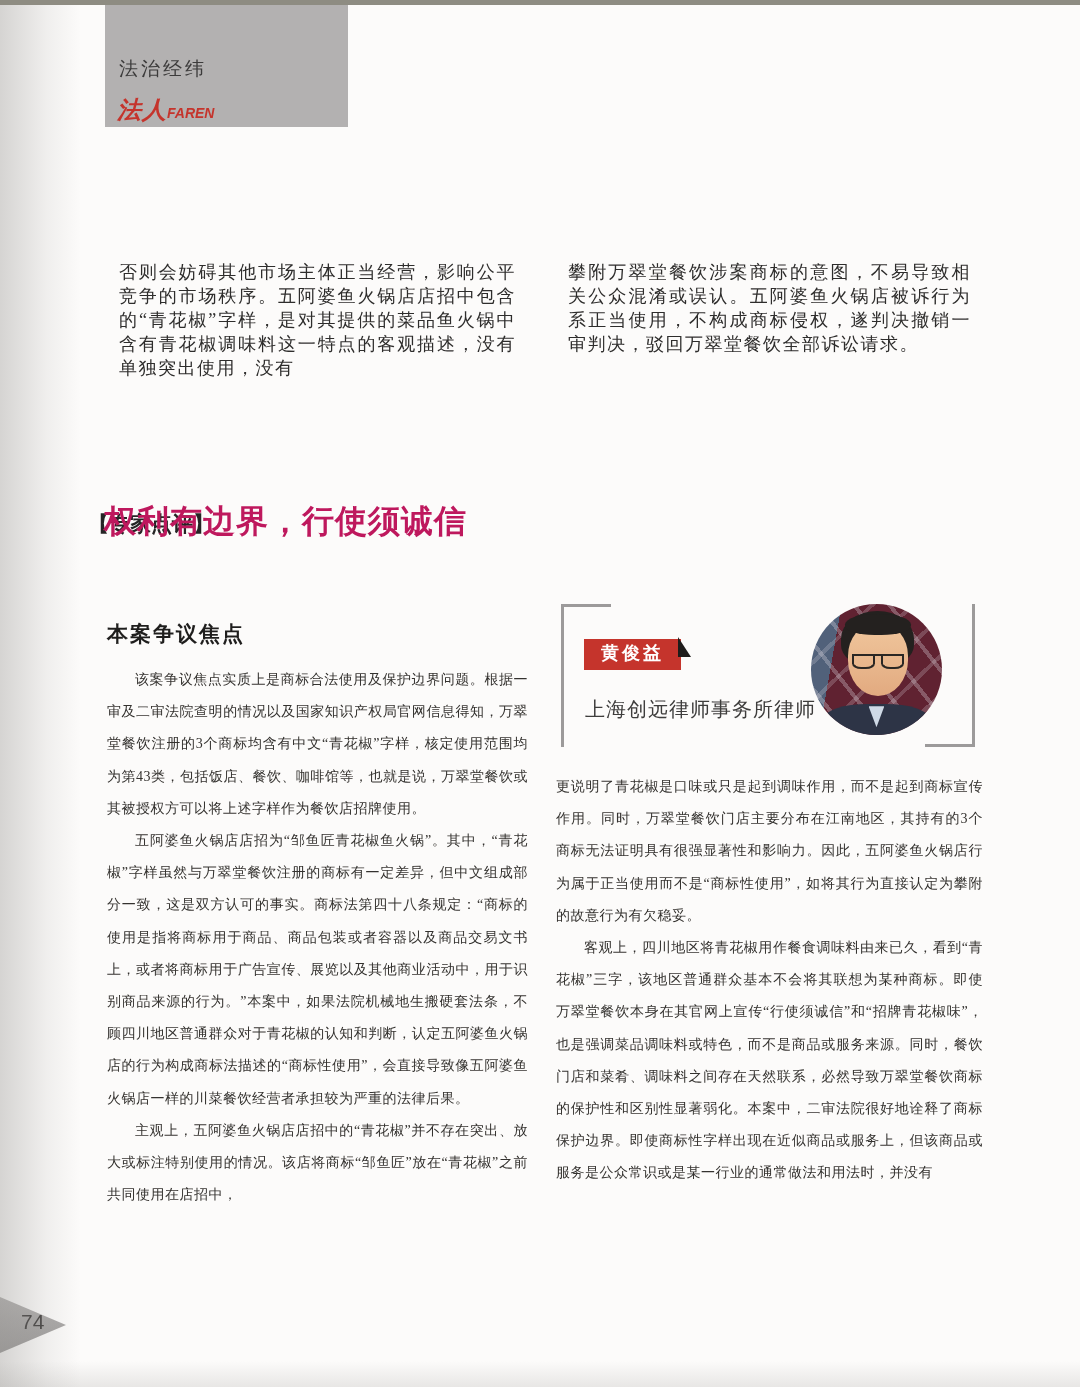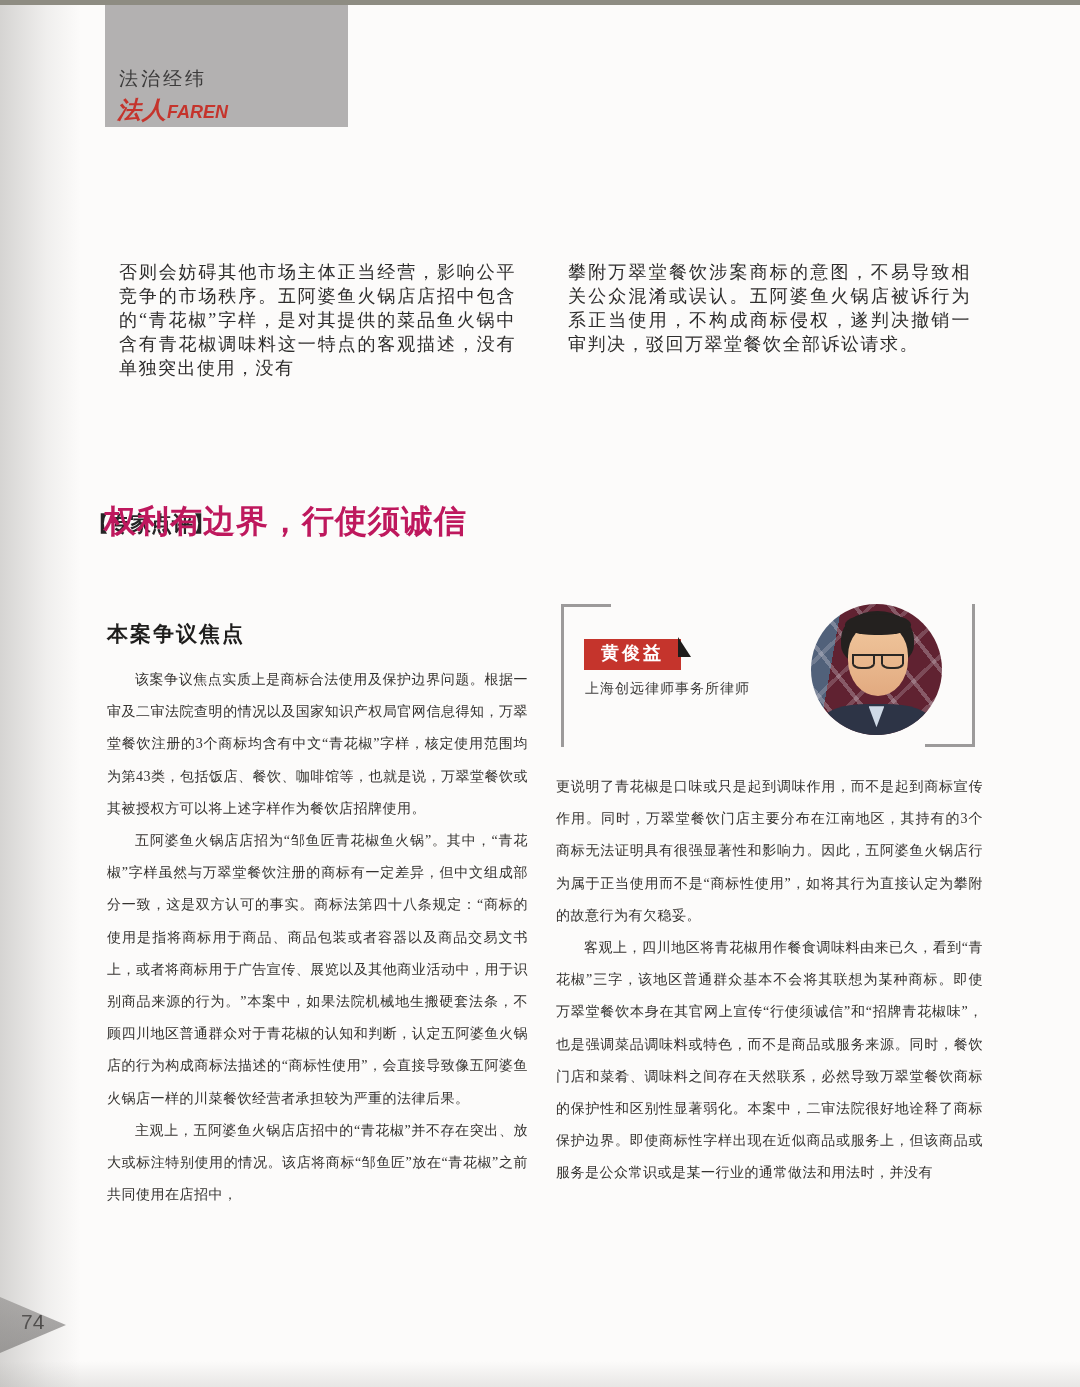--- a/index.html
+++ b/index.html
@@ -16,26 +16,26 @@
     background:linear-gradient(90deg, rgba(150,148,145,0.38), rgba(150,148,145,0.12) 55%, rgba(150,148,145,0) 95%);
   }
   .scan-bottom {
     position:absolute; left:0; bottom:0; width:100%; height:26px; pointer-events:none; z-index:4;
     background:linear-gradient(0deg, rgba(150,148,145,0.20), rgba(150,148,145,0));
   }
 
   
   .header-box { position:absolute; left:105px; top:0; width:243px; height:127px; background:var(--header-gray); }
   .section-label {
-    position:absolute; left:14px; top:66px; font-family:"Liberation Sans",sans-serif;
+    position:absolute; left:14px; top:56px; font-family:"Liberation Sans",sans-serif;
     font-size:19px; color:#3c3b3b; letter-spacing:3px;
   }
   .logo { position:absolute; left:12px; top:94px; white-space:nowrap; font-style:italic; font-weight:bold; color:var(--accent); }
   .logo-cn { font-size:24px; font-family:"Liberation Sans",sans-serif; letter-spacing:1px; }
-  .logo-en { font-size:18px; font-family:"Liberation Sans",sans-serif; letter-spacing:0; }
+  .logo-en { font-size:14px; font-family:"Liberation Sans",sans-serif; letter-spacing:0; }
 
   
   .intro-left  { position:absolute; left:107px; top:248px; width:421px; }
   .intro-right { position:absolute; left:556px; top:248px; width:427px; }
   .intro-text {
     margin:12px; font-size:18px; line-height:24px; text-align:justify; text-justify:inter-character;
     color:#2e2d2c; letter-spacing:1.5px;
   }
 
   
@@ -69,22 +69,22 @@
   .expert-badge {
     position:absolute; left:584px; top:639px; background:var(--accent); color:#fff;
     font-family:"Liberation Sans",sans-serif; font-weight:700; font-size:18px; line-height:1;
     padding:5px 17px 8px; letter-spacing:3px;
   }
   .expert-badge::after {
     content:""; position:absolute; right:-10px; top:-2px; width:0; height:0;
     border-bottom:20px solid #1e1c1b; border-right:13px solid transparent;
   }
   .expert-affiliation {
-    position:absolute; left:585px; top:680px; font-family:"Liberation Sans",sans-serif;
-    font-size:14px; color:#3e3d3c; letter-spacing:1px;
+    position:absolute; left:585px; top:696px; font-family:"Liberation Sans",sans-serif;
+    font-size:20px; color:#3e3d3c; letter-spacing:1px;
   }
 
   
   .expert-photo {
     position:absolute; left:811px; top:604px; width:131px; height:131px; border-radius:50%;
     overflow:hidden;
     background:
       repeating-linear-gradient(52deg,  rgba(225,220,228,0.30) 0 4px, rgba(0,0,0,0) 4px 28px),
       repeating-linear-gradient(-44deg, rgba(225,220,228,0.22) 0 4px, rgba(0,0,0,0) 4px 28px),
       linear-gradient(100deg, #51617a 0 20%, #602231 20% 100%);

